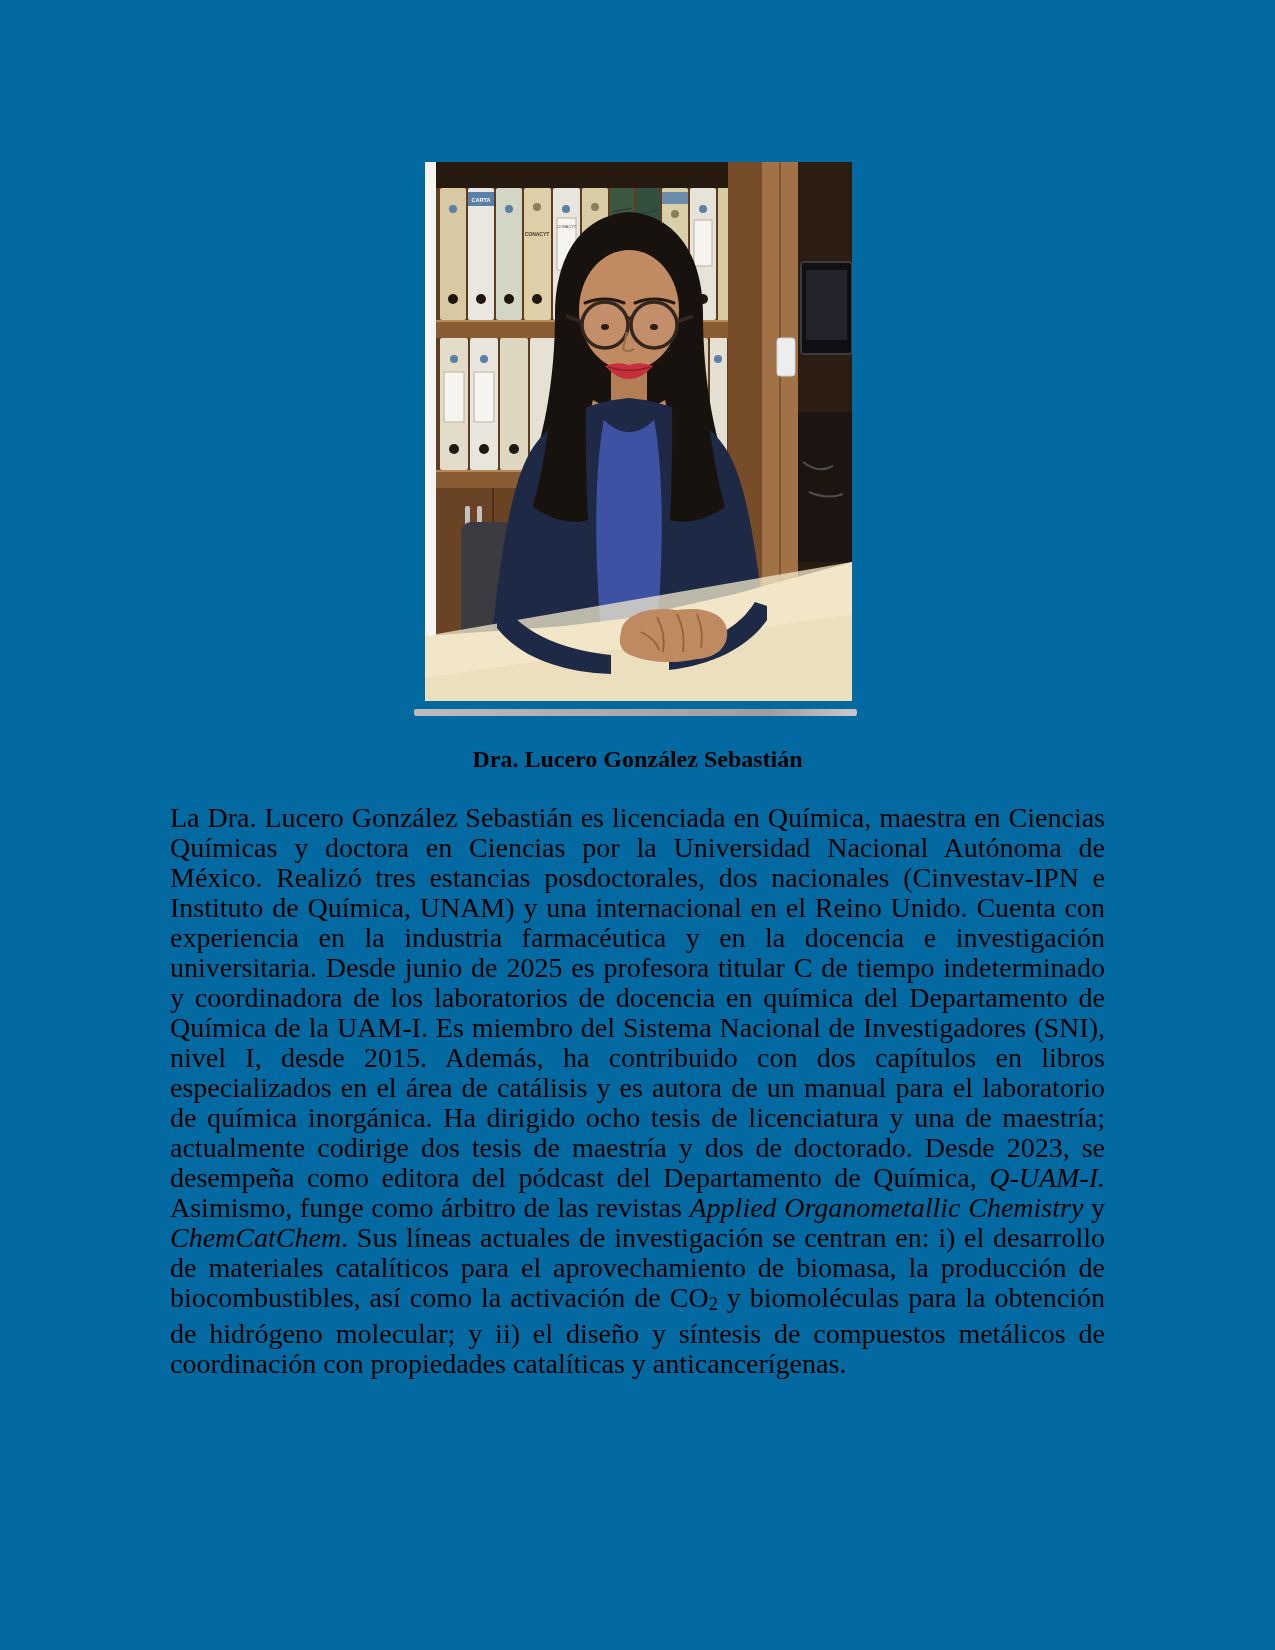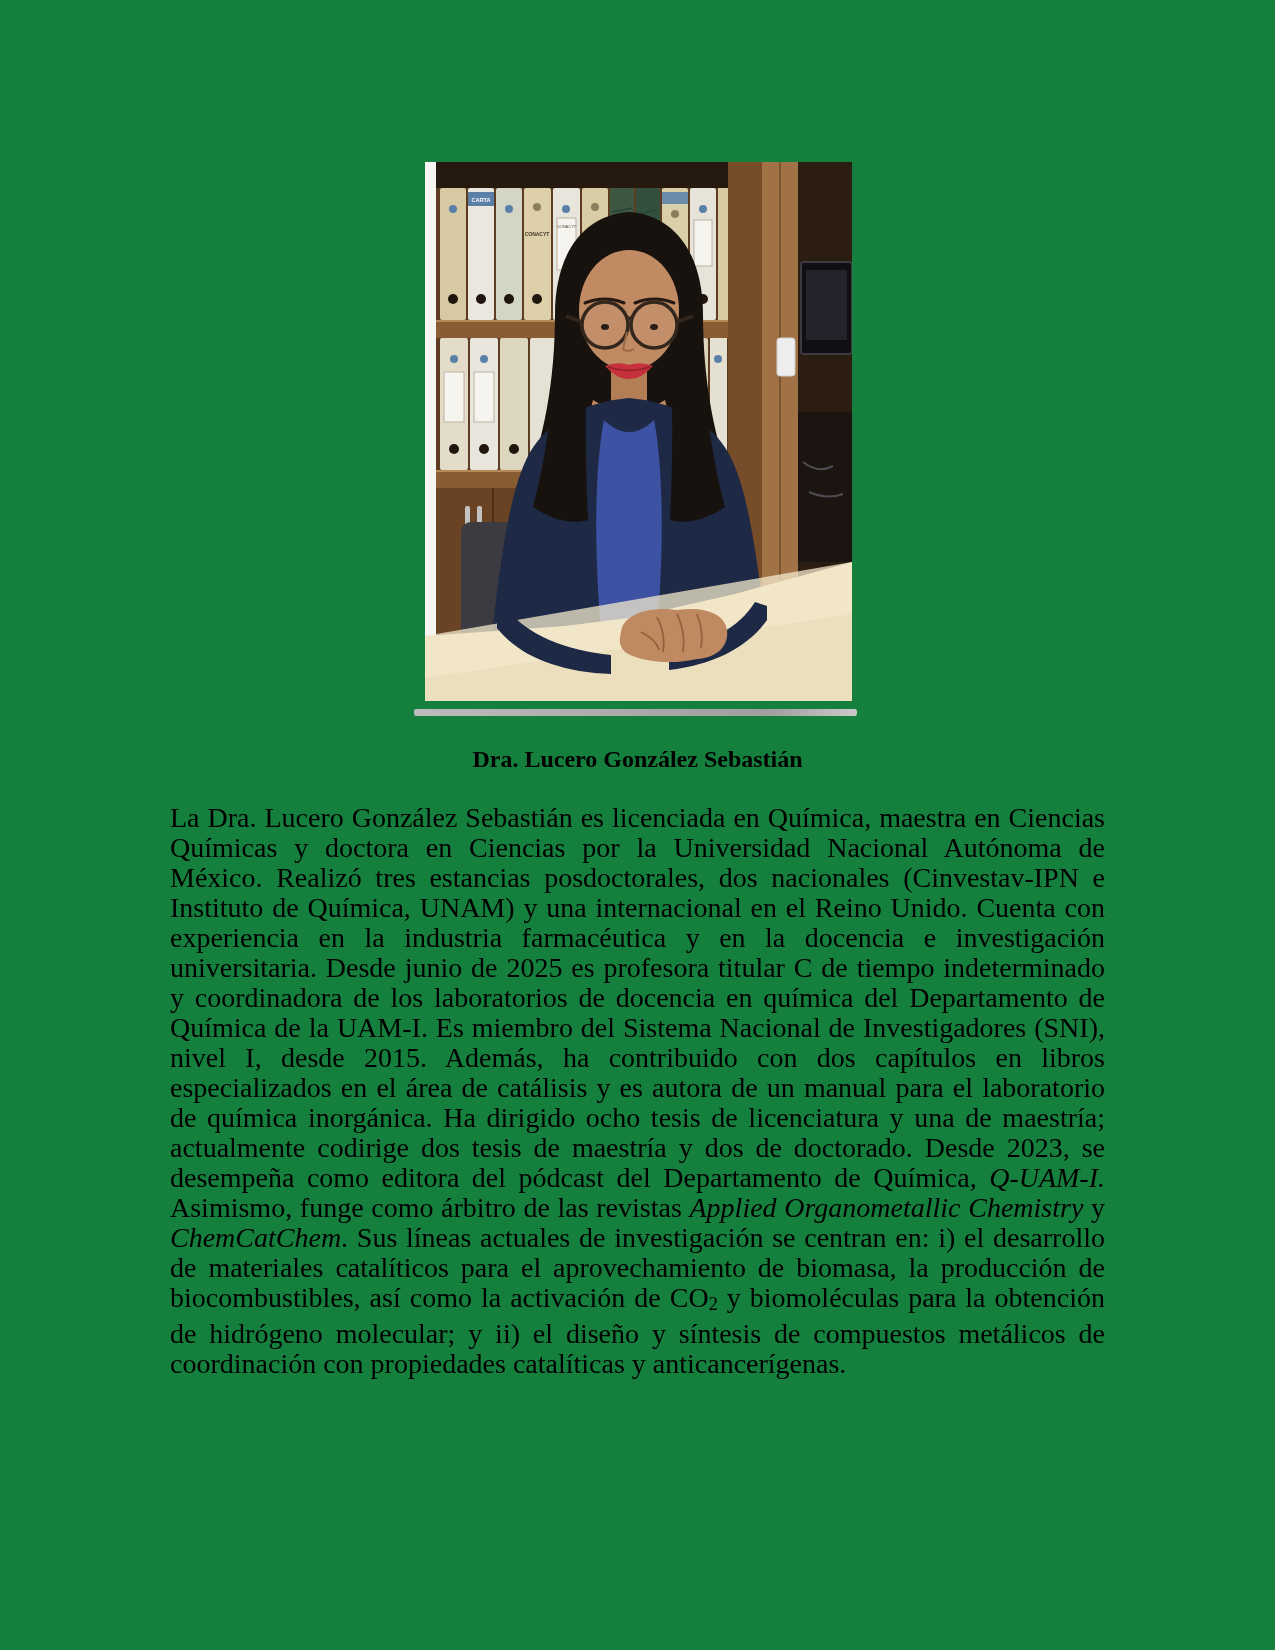--- a/index.html
+++ b/index.html
@@ -3,21 +3,21 @@
 <meta charset="utf-8">
 <style>
   * { margin:0; padding:0; box-sizing:border-box; }
   html,body { background:#ffffff; }
   body {
     width:1275px; height:1650px; position:relative;
     font-family:"Liberation Serif","DejaVu Serif",serif;
     color:#000;
     -webkit-font-smoothing:antialiased;
   }
-  .page { position:absolute; inset:0; background:#15803d; overflow:hidden; }
+  .page { position:absolute; inset:0; background:#0369a1; overflow:hidden; }
 
   .photo {
     position:absolute; left:425px; top:162px; width:427px; height:539px;
     overflow:hidden; background:#efece6;
   }
   .photo svg { display:block; }
 
   .photo-shadow {
     position:absolute; left:414px; top:709px; width:443px; height:7px;
     background:linear-gradient(to right,#bcbcbc,#9f9f9f 80%,#c9c9c9);

